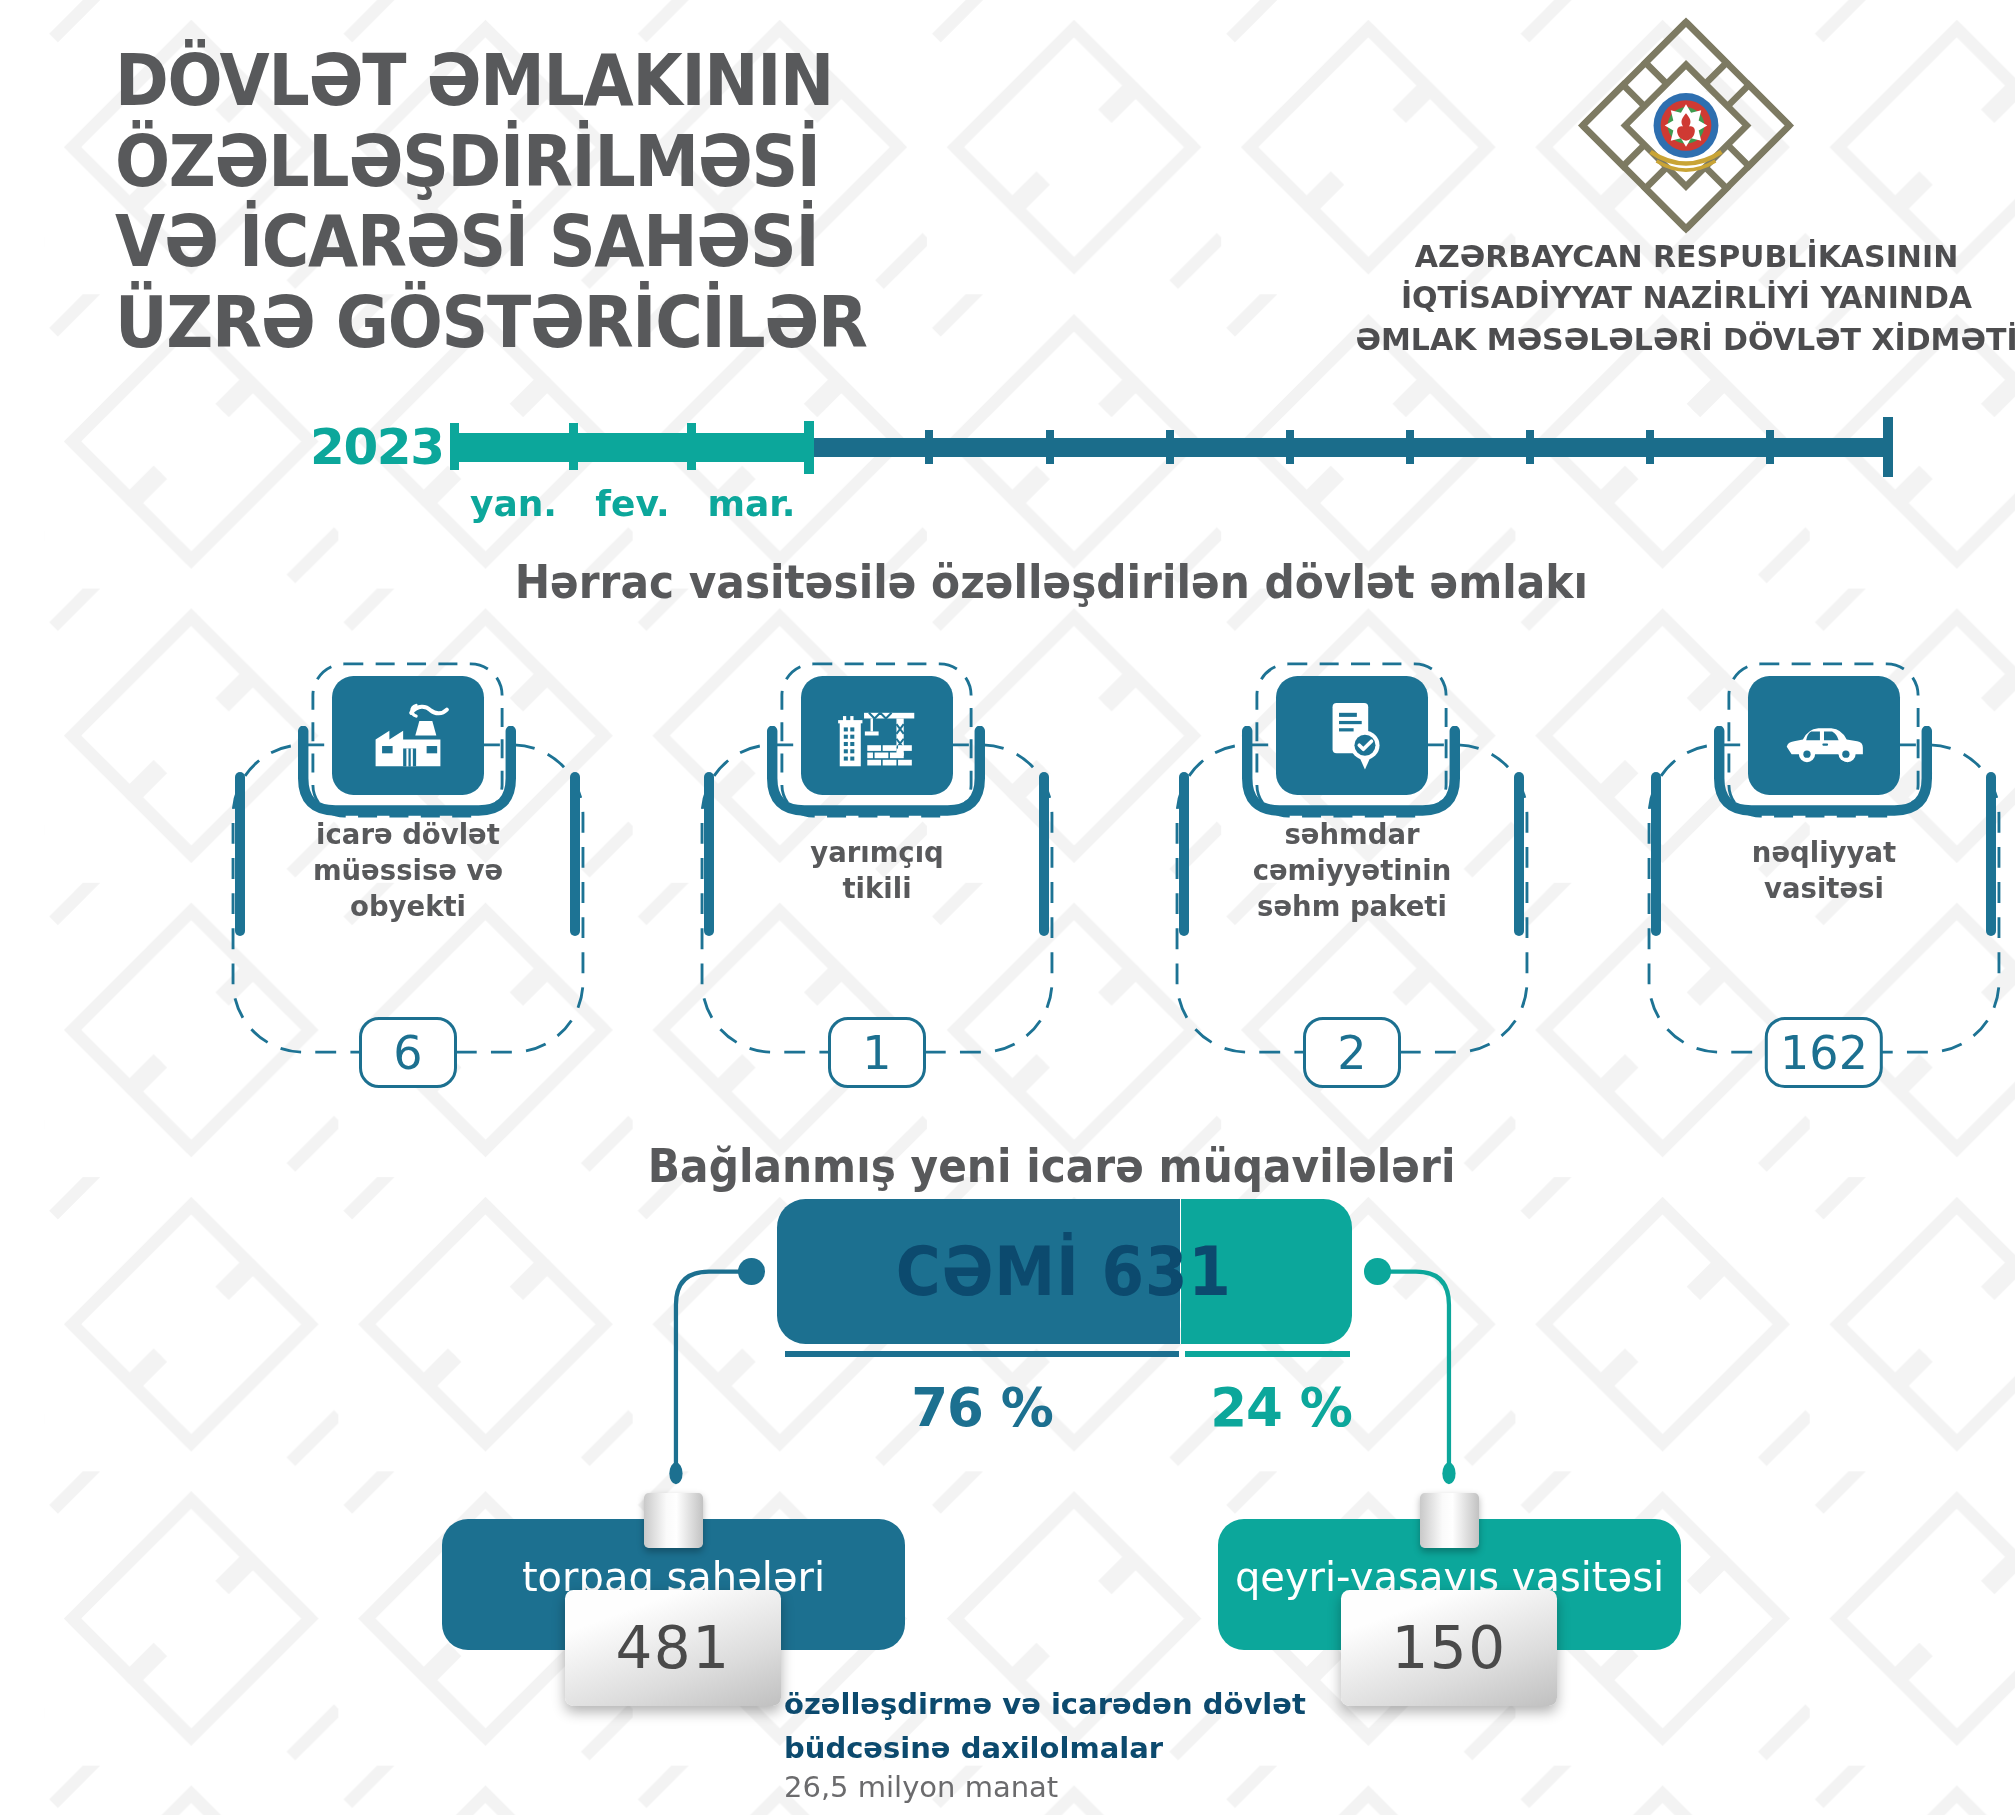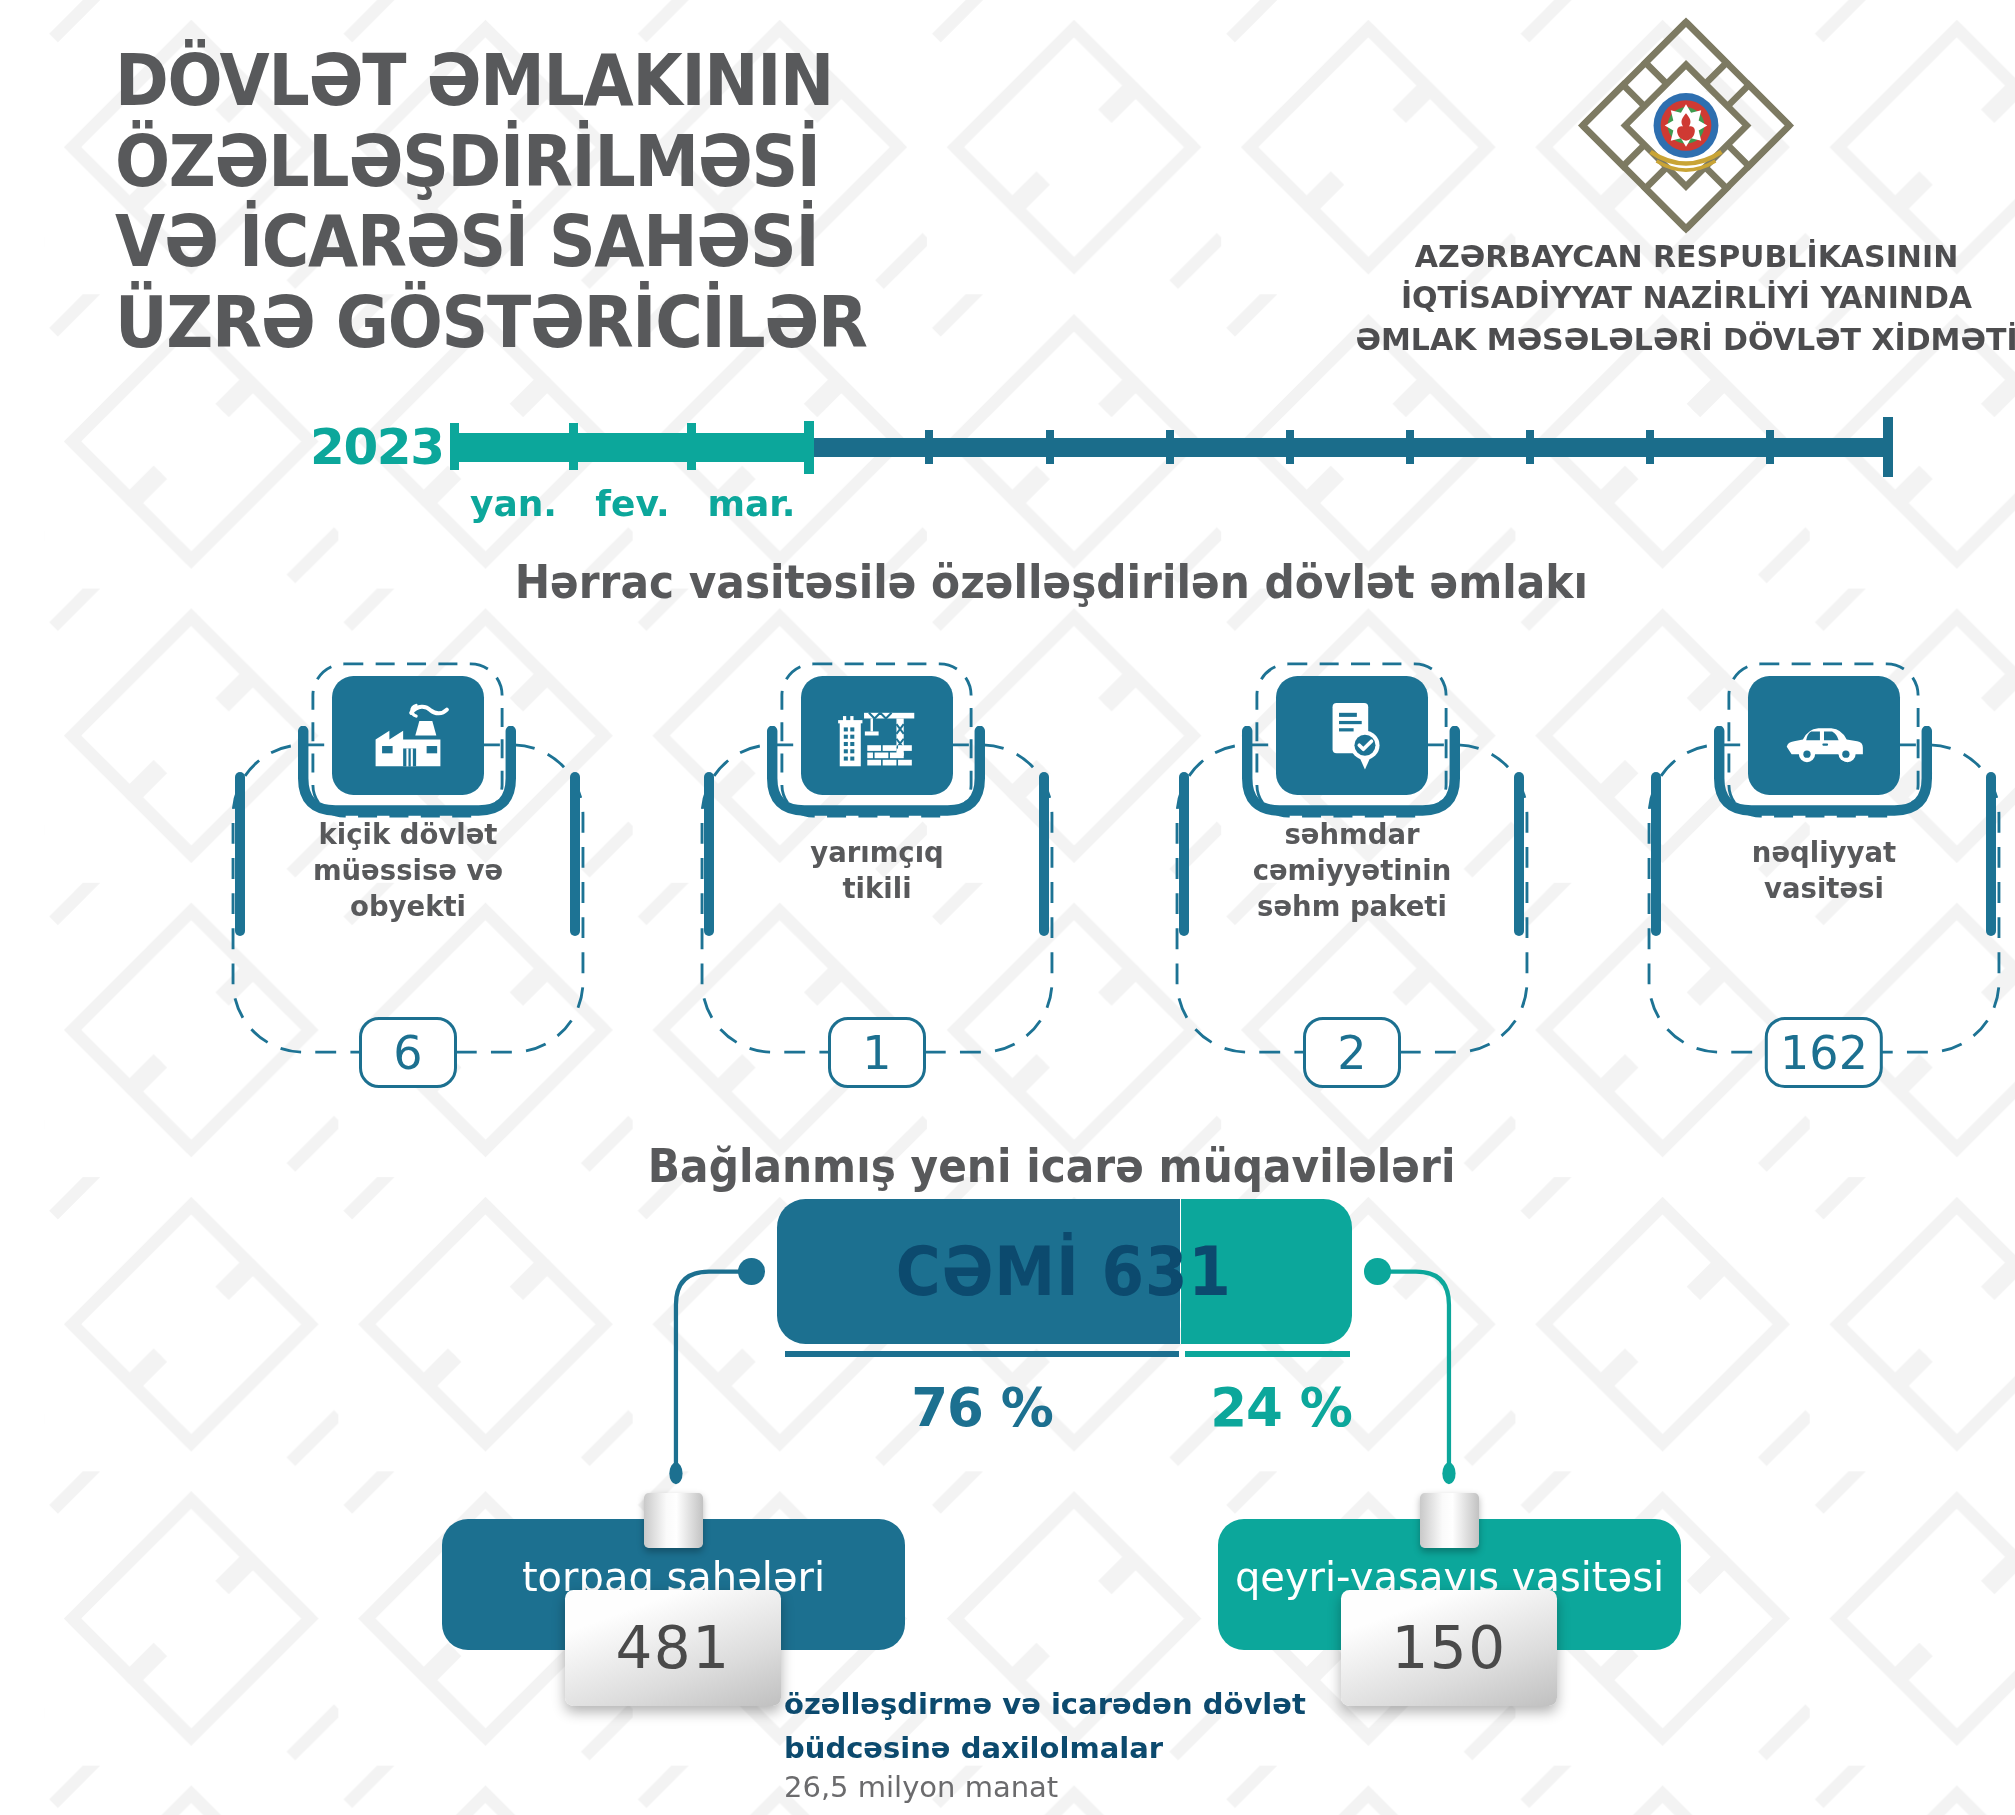--- a/index.html
+++ b/index.html
@@ -168,21 +168,21 @@
         <rect x="54" y="66" width="16" height="22" fill="#1D7394"></rect>
         <rect x="58" y="66" width="2.6" height="22" fill="#fff"></rect>
         <rect x="63.4" y="66" width="2.6" height="22" fill="#fff"></rect>
       </svg>
     </div>
     <svg class="abs ubr" viewBox="0 0 460 200" xmlns="http://www.w3.org/2000/svg">
       <path d="M11 10 V110 q0 68 68 68 h302 q68 0 68 -68 V10" fill="none" stroke="#1D7394" stroke-width="22" stroke-linecap="round"></path>
     </svg>
     <div class="abs vbar" style="left:3.8px;"></div>
     <div class="abs vbar" style="left:339px;"></div>
-    <div class="abs lbl pre">kiçik dövlət
+    <div class="abs lbl pre">icarə dövlət
 müəssisə və
 obyekti</div>
     <div class="abs nbox">6</div>
   </div>
 
   <div class="abs card" style="left:656px;">
     <svg class="dashsvg" style="left:0;top:93px;" width="354" height="311" xmlns="http://www.w3.org/2000/svg" viewBox="0 0 745 655">
       <rect x="4" y="4" width="737" height="647" rx="148" fill="none" stroke="#1D7394" stroke-width="6" stroke-dasharray="44 30"></rect>
     </svg>
     <svg class="dashsvg abs dash-top" width="193" height="156" xmlns="http://www.w3.org/2000/svg" viewBox="0 0 406 328">

